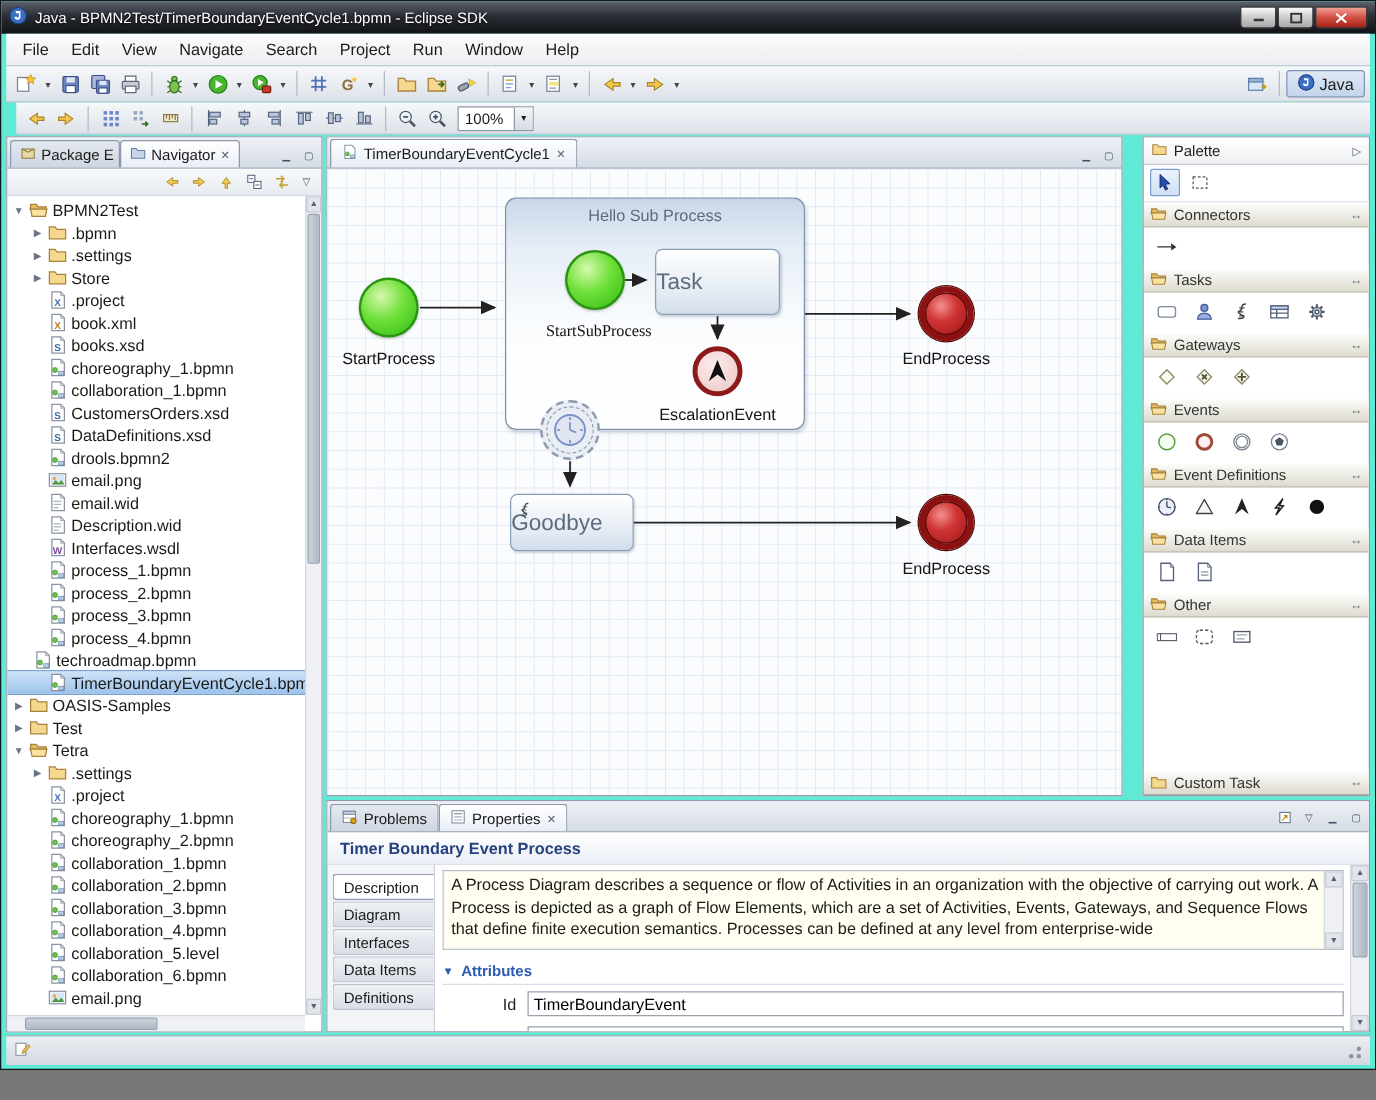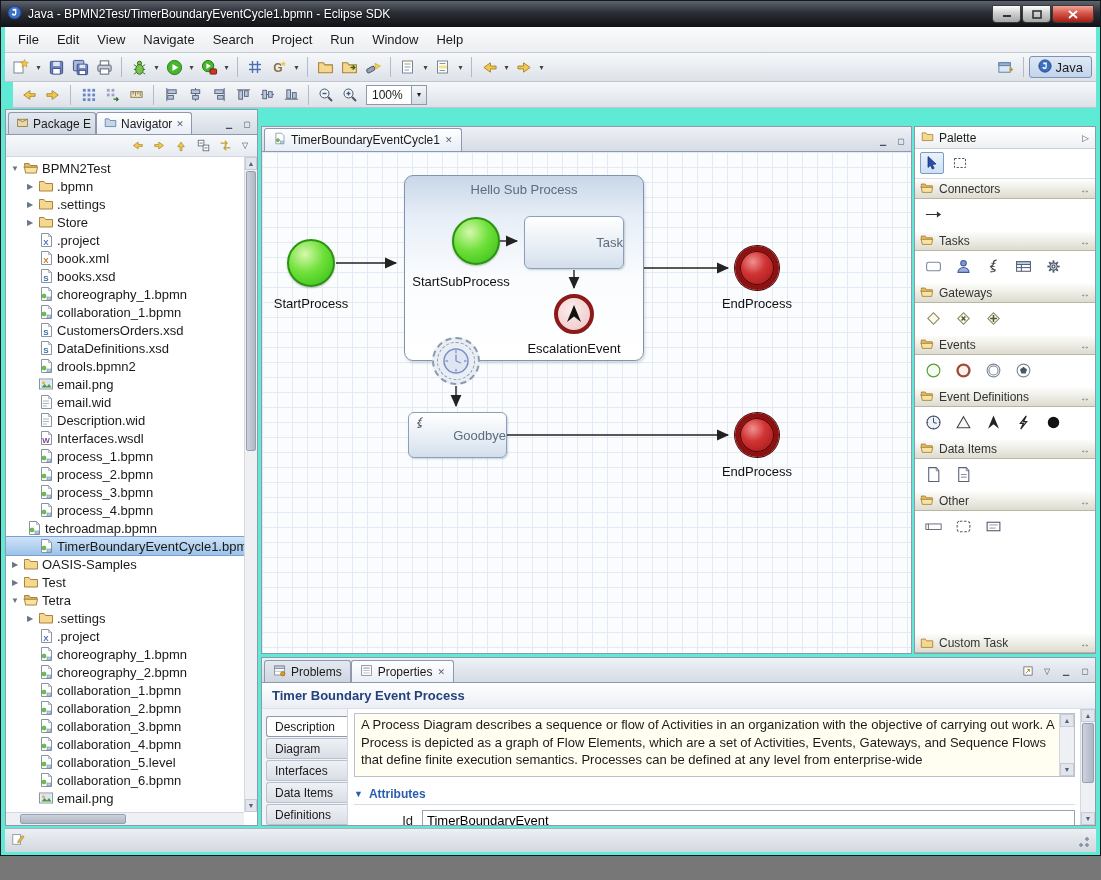--- a/index.html
+++ b/index.html
@@ -76,21 +76,21 @@
     background:linear-gradient(90deg,#cdd3dc,#aeb7c4); border:1px solid #96a0b0; border-radius:2px; }
   .sbtn { position:absolute; left:0; right:0; height:13px; display:flex; align-items:center;
     justify-content:center; font-size:7px; color:#55617a; background:#e2e6ec; border:1px solid #c6ccd6; }
   .hscroll { position:absolute; left:0; right:13px; bottom:0; height:13px;
     background:#eef0f3; border-top:1px solid #d4d8df; }
   .hthumb { position:absolute; top:1px; bottom:1px; left:14px; width:106px;
     background:linear-gradient(#cdd3dc,#aeb7c4); border:1px solid #96a0b0; border-radius:2px; }
 
   
   .right-col { flex:1 1 auto; display:flex; flex-direction:column; gap:3px; overflow:hidden; }
-  .editor-row { height:528px; display:flex; gap:2px; flex:0 0 auto;margin-top:17px; }
+  .editor-row { height:528px; display:flex; gap:16px; flex:0 0 auto; }
 
   
   .editor { flex:1 1 auto; display:flex; flex-direction:column; border:1px solid #8e99ad; background:#fff; }
   .etabrow { height:25px; display:flex; align-items:flex-end; background:linear-gradient(#eef1f5,#d6dce5);
     border-bottom:1px solid #8e99ad; padding:2px 2px 0 2px; }
   .etab { height:23px; display:flex; align-items:center; gap:5px; padding:0 8px; font-size:12px;
     border:1px solid #8e99ad; border-bottom:none; border-radius:3px 3px 0 0;
     background:linear-gradient(#ffffff,#e7edf6); }
   .closex { font-size:9px; color:#5a6578; }
   .canvas { flex:1 1 auto; position:relative; overflow:hidden;
@@ -108,21 +108,21 @@
     border:5px solid #8c1212;
     background:radial-gradient(circle at 38% 32%, #f29090 0%, #d03434 40%, #9a1515 100%);
     box-shadow:0 0 0 1px #4c0707, inset 0 0 0 1px #4c0707; }
   .subprocess { position:absolute; border-radius:9px; border:1px solid #7f95ad; z-index:2;
     background:linear-gradient(#c8d7e8 0%, #e7eef7 22%, #fafcfe 55%, #ffffff 100%);
     box-shadow:1px 2px 3px rgba(60,80,110,.2); }
   .subprocess-title { position:absolute; top:6px; left:0; right:0; text-align:center;
     color:#5d6b7d; font-size:13px; }
   .task-node { position:absolute; border-radius:6px; border:1px solid #8aa0b8; z-index:3;
     background:linear-gradient(#ffffff,#e2eaf3 70%, #d3deeb); box-shadow:1px 1px 2px rgba(60,80,110,.25);
-    display:flex; align-items:center; justify-content:flex-end; color:#5d6b7d; font-size:13px; }
+    display:flex; align-items:center; justify-content:flex-start; color:#5d6b7d; font-size:18px; }
   .script-glyph { position:absolute; top:3px; left:4px; }
   .escalation-event { position:absolute; width:40px; height:40px; border-radius:50%; z-index:4;
     border:4px solid #8c1a1a; background:radial-gradient(circle at 40% 35%, #fbecec, #eec4c4);
     display:flex; align-items:center; justify-content:center; }
   .timer-event { position:absolute; width:48px; height:48px; border-radius:50%; z-index:6;
     border:2px dashed #8d99ae; background:#e9edf4; display:flex; align-items:center; justify-content:center; }
   .timer-inner { width:38px; height:38px; border-radius:50%; border:1px dashed #8d99ae;
     display:flex; align-items:center; justify-content:center; }
 
   
@@ -940,21 +940,21 @@
             </svg>
 
             <div class="subprocess" style="left:142px; top:23px; width:240px; height:186px;">
               <span class="subprocess-title">Hello Sub Process</span>
             </div>
 
             <div class="bpmn-start" style="left:25px; top:87px;"></div>
             <div class="bpmn-label" style="left:-11px; top:144px; width:120px;">StartProcess</div>
 
             <div class="bpmn-start" style="left:190px; top:65px;"></div>
-            <div class="bpmn-label" style="left:139px; top:122px; width:120px;">StartSubProcess</div>
+            <div class="bpmn-label" style="left:157px; top:122px; width:120px;font-family:Liberation Serif, serif;">StartSubProcess</div>
 
             <div class="task-node" style="left:262px; top:64px; width:100px; height:53px;">
               <span>Task</span>
             </div>
 
             <div class="escalation-event" style="left:292px; top:142px;">
               <svg width="22" height="22" viewBox="0 0 22 22">
                   <path d="M11 2 L18 19 L11 13.5 L4 19 Z" fill="#111"></path>
                 </svg>
             </div>

